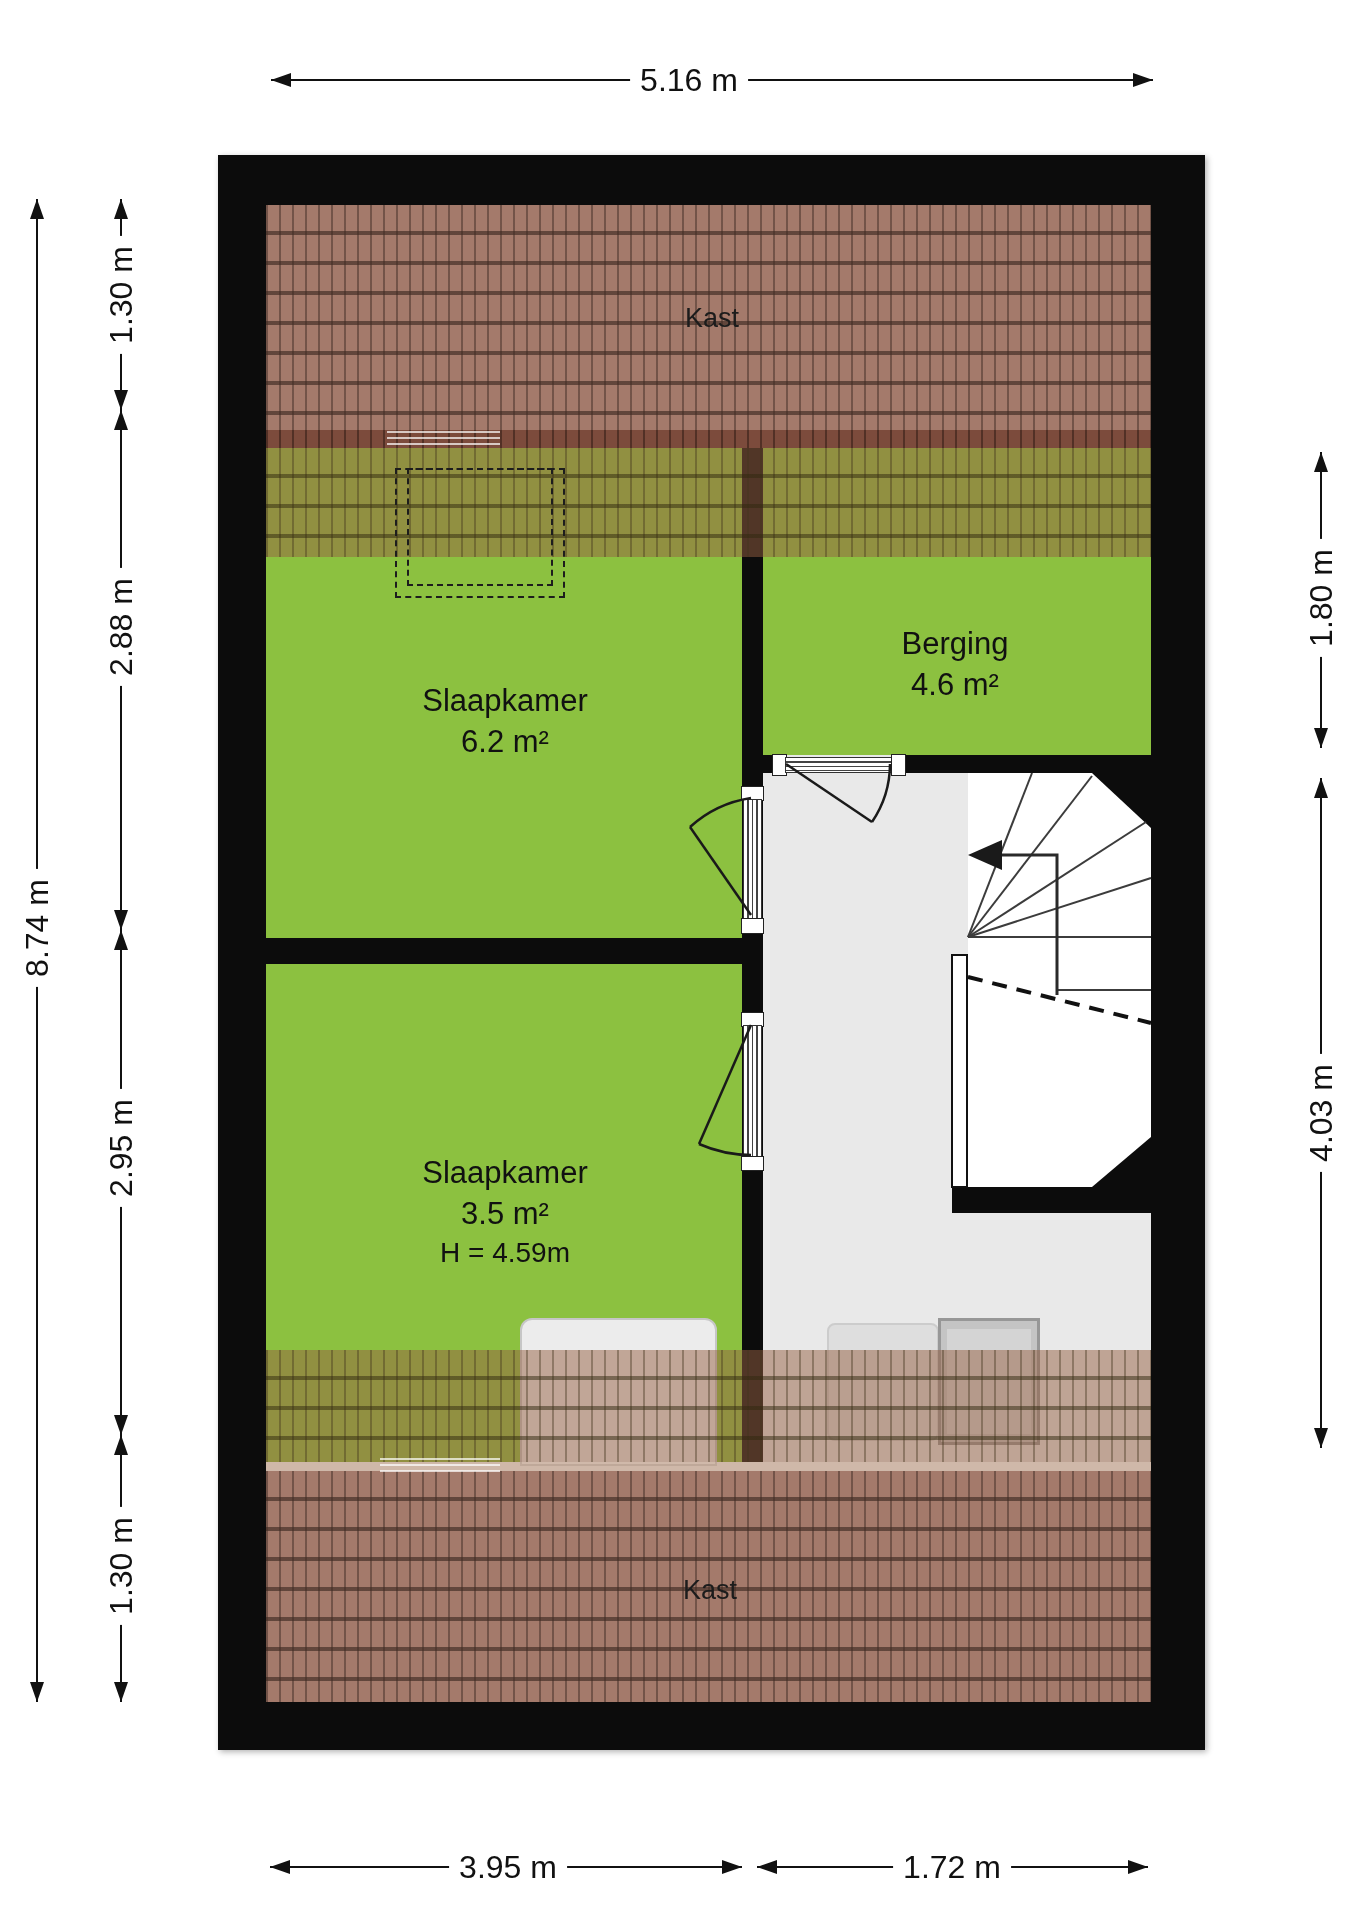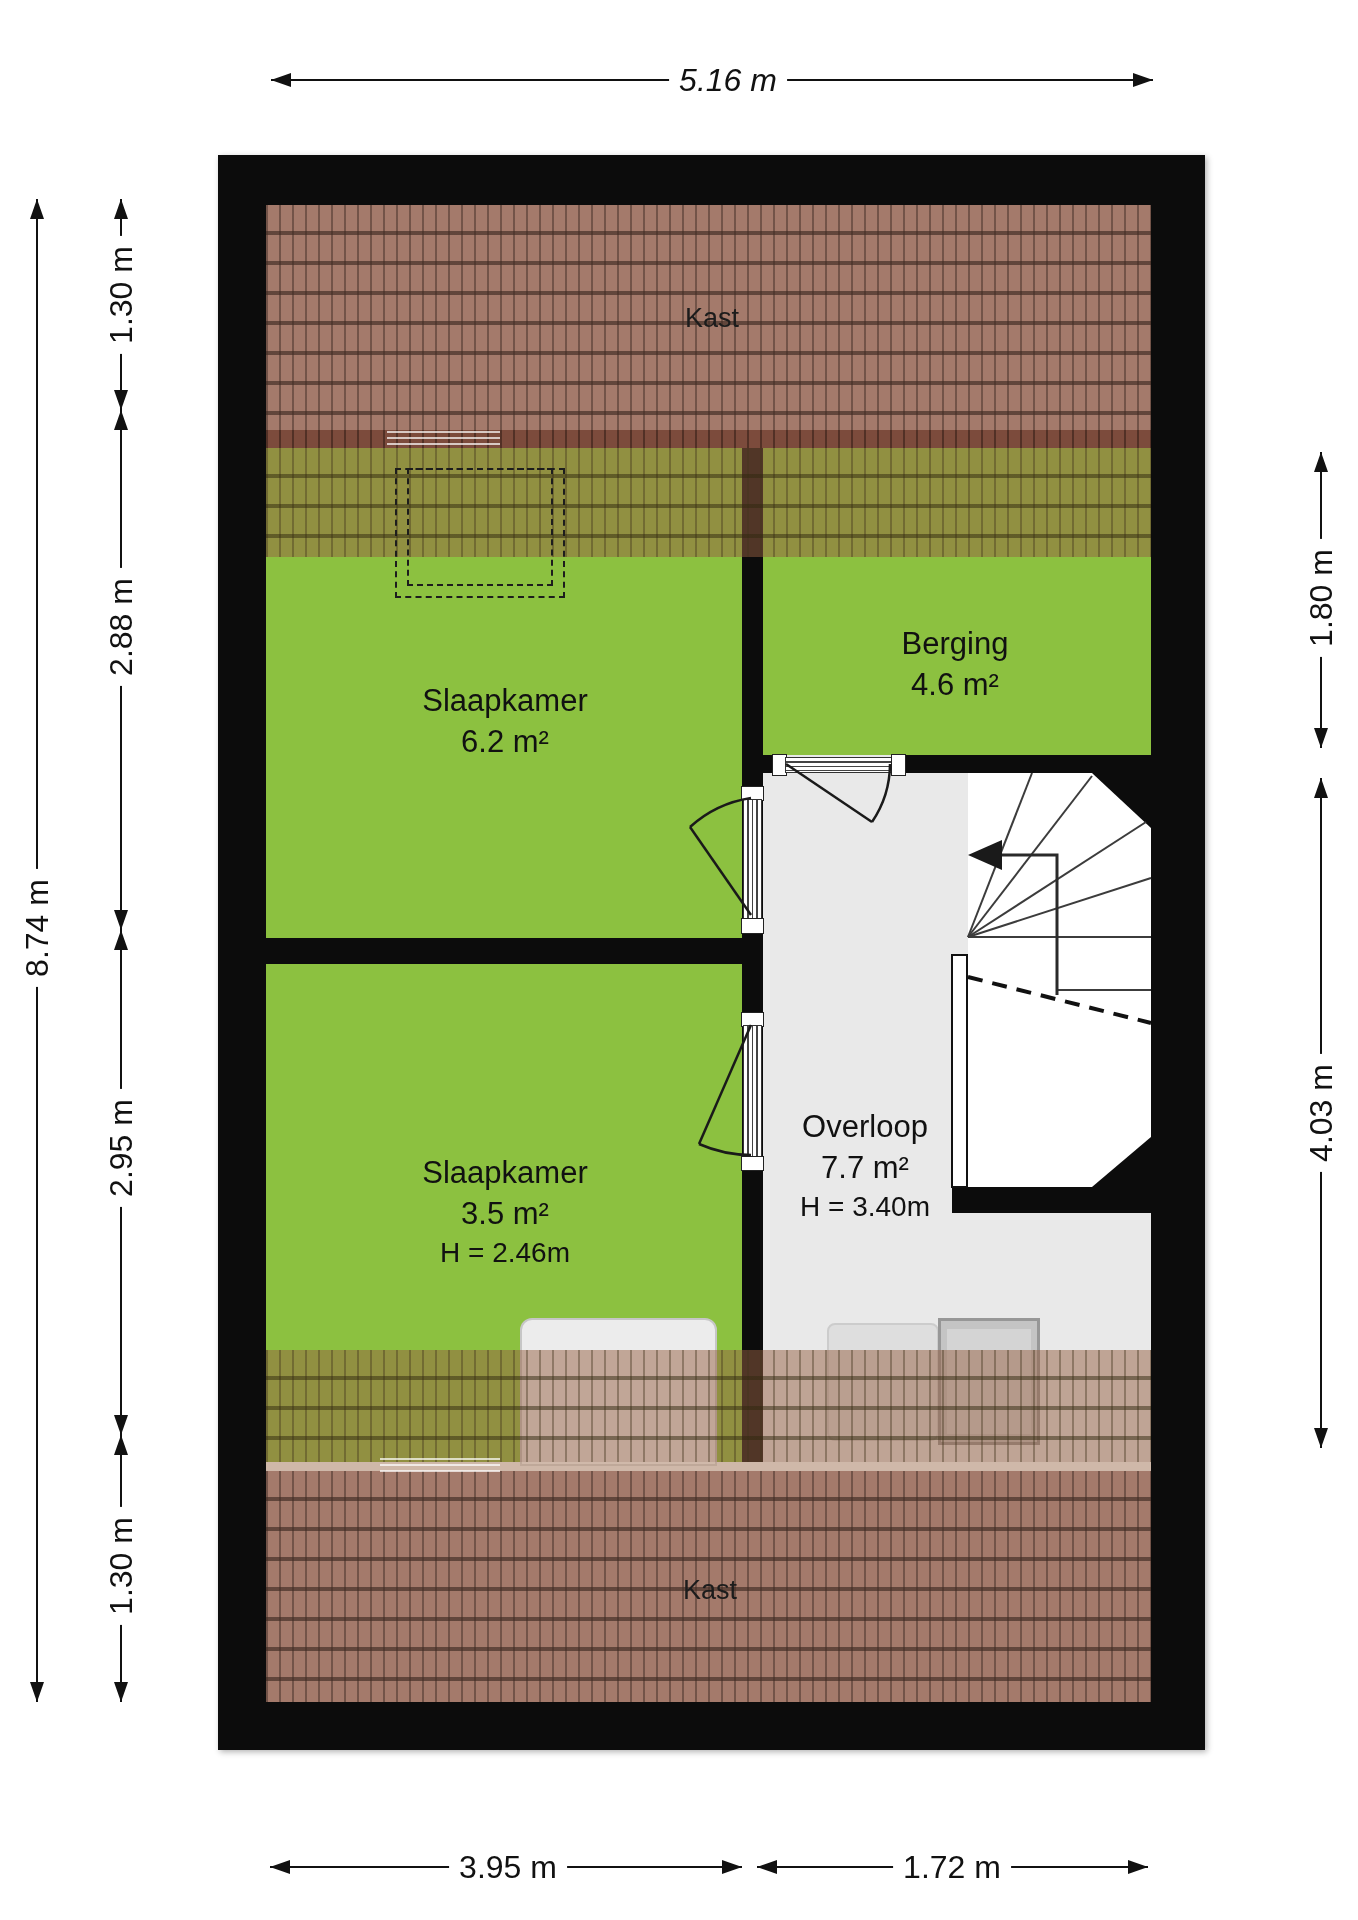--- a/index.html
+++ b/index.html
@@ -155,38 +155,33 @@
   <div class="abs room-label" style="left:505px;top:722px;">
     <div>Slaapkamer</div>
     <div>6.2 m²</div>
   </div>
 
   <div class="abs room-label" style="left:955px;top:665px;">
     <div>Berging</div>
     <div>4.6 m²</div>
   </div>
 
-  <div class="abs room-label" style="left:865px;top:1166px;">
-    <div>Overloop</div>
-    <div>7.7 m²</div>
-    <div class="sub">H = 3.40m</div>
-  </div>
 
   <div class="abs room-label" style="left:505px;top:1212px;">
     <div>Slaapkamer</div>
     <div>3.5 m²</div>
-    <div class="sub">H = 2.46m</div>
+    <div class="sub">H = 4.59m</div>
   </div>
 
   <div class="abs kast-label" style="left:710px;top:1590px;">Kast</div>
 
   <div class="abs dim-line-h" style="left:271px;top:79px;width:882px;"></div>
   <div class="arr arr-left" style="left:271px;top:73px;"></div>
   <div class="arr arr-right" style="left:1133px;top:73px;"></div>
-  <div class="dim-label" style="left:728px;top:80px;font-style:italic;">5.16 m</div>
+  <div class="dim-label" style="left:689px;top:80px;">5.16 m</div>
 
   <div class="abs dim-line-v" style="left:36px;top:199px;height:1503px;"></div>
   <div class="arr arr-up" style="left:30px;top:199px;"></div>
   <div class="arr arr-down" style="left:30px;top:1682px;"></div>
   <div class="dim-label vert" style="left:37px;top:928px;">8.74 m</div>
 
   <div class="abs dim-line-v" style="left:120px;top:199px;height:211px;"></div>
   <div class="arr arr-up" style="left:114px;top:199px;"></div>
   <div class="arr arr-down" style="left:114px;top:390px;"></div>
   <div class="dim-label vert" style="left:121px;top:295px;">1.30 m</div>

